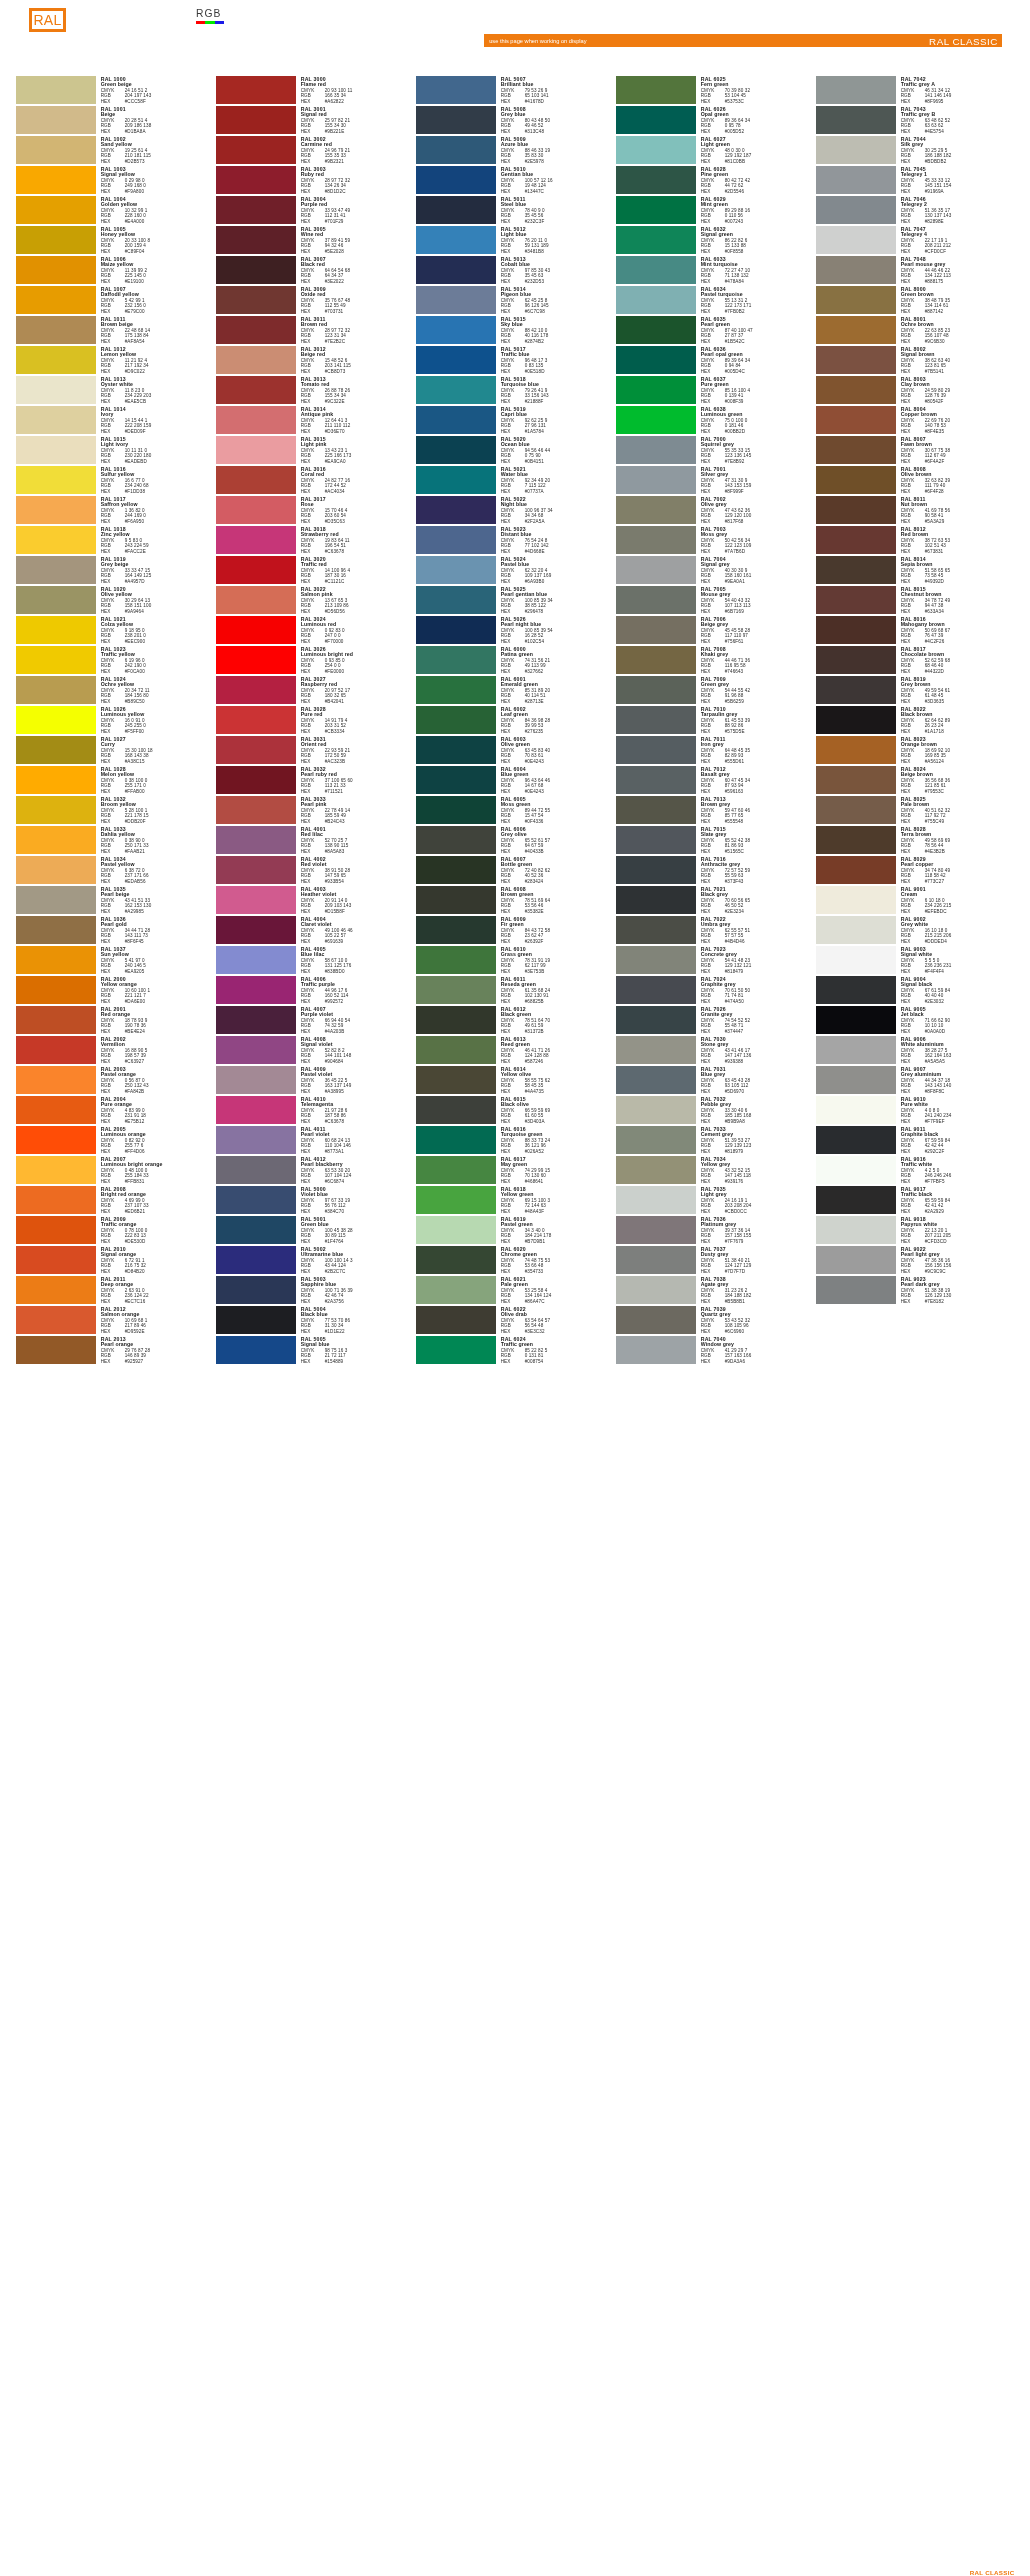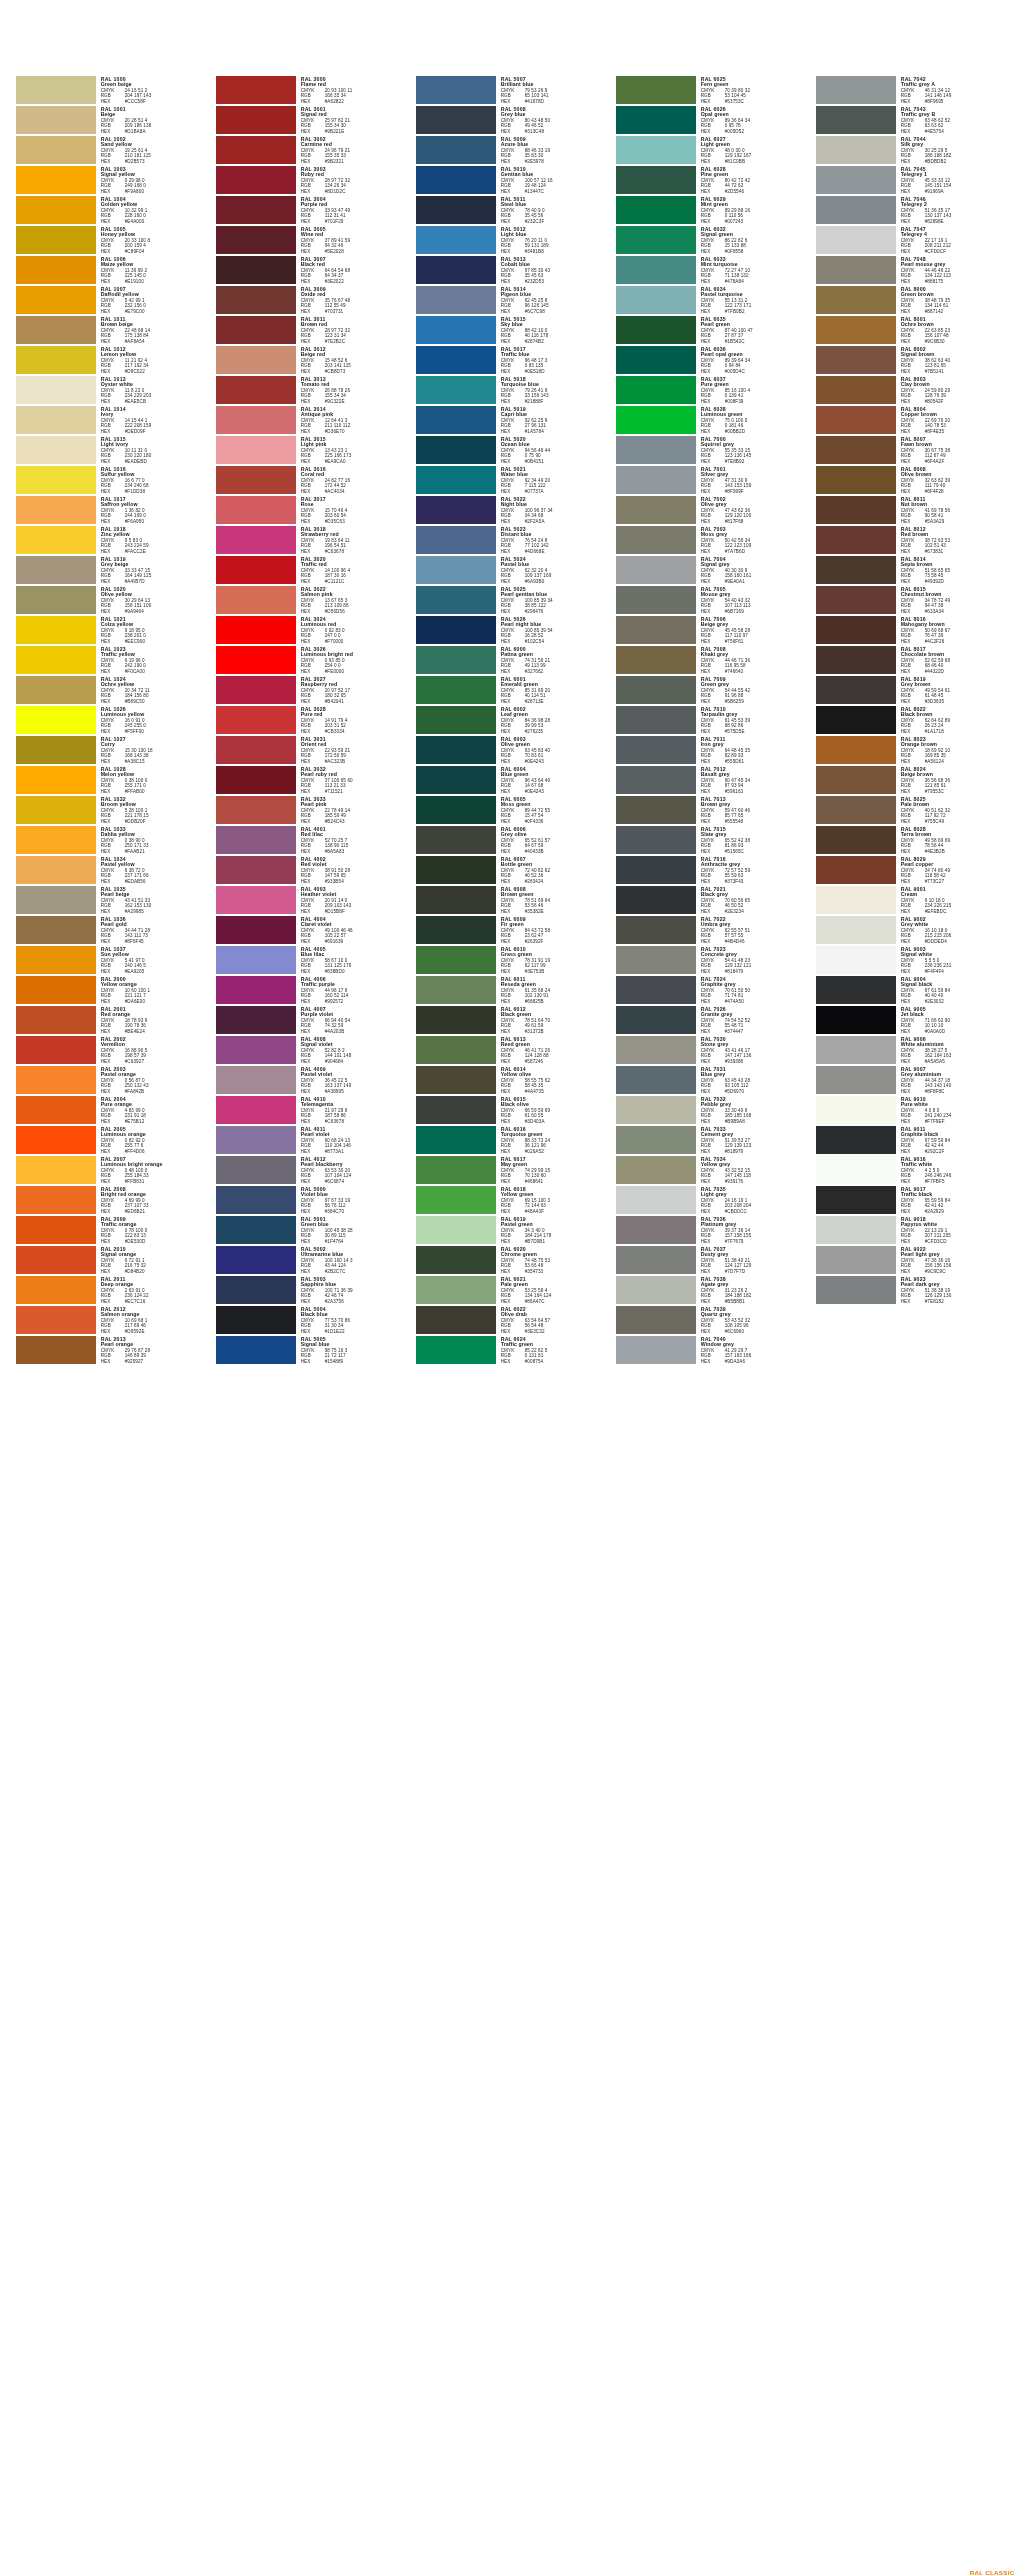--- a/index.html
+++ b/index.html
@@ -76,20 +76,37 @@
     position: absolute; right: 15.5px; top: 2569px;
     color: #EF7B10; font-size: 6.2px; font-weight: bold; letter-spacing: 0.3px;
     font-family: "Liberation Sans", sans-serif;
   }
 </style>
 </head>
 <body>
 
 <div class="page">
 
+  <div class="header">
+    <div class="ral-logo">
+      <span>RAL</span>
+    </div>
+    <div class="rgb-logo">
+      <div class="txt">RGB</div>
+      <div class="bars">
+          <i></i>
+          <i></i>
+          <i></i>
+        </div>
+    </div>
+    <div class="banner">
+      <div class="left">use this page when working on display</div>
+      <div class="right">RAL CLASSIC</div>
+    </div>
+  </div>
 
   <div class="grid" id="swatch-grid">
       <div class="cell">
         <div class="sw" style="background: rgb(204, 197, 143);"></div>
         <div class="info">
           <div class="ral">RAL 1000</div>
           <div class="name">Green beige</div>
           <div class="row">
             <span class="k">CMYK</span>
             <span class="v">24 16 51 2</span>

